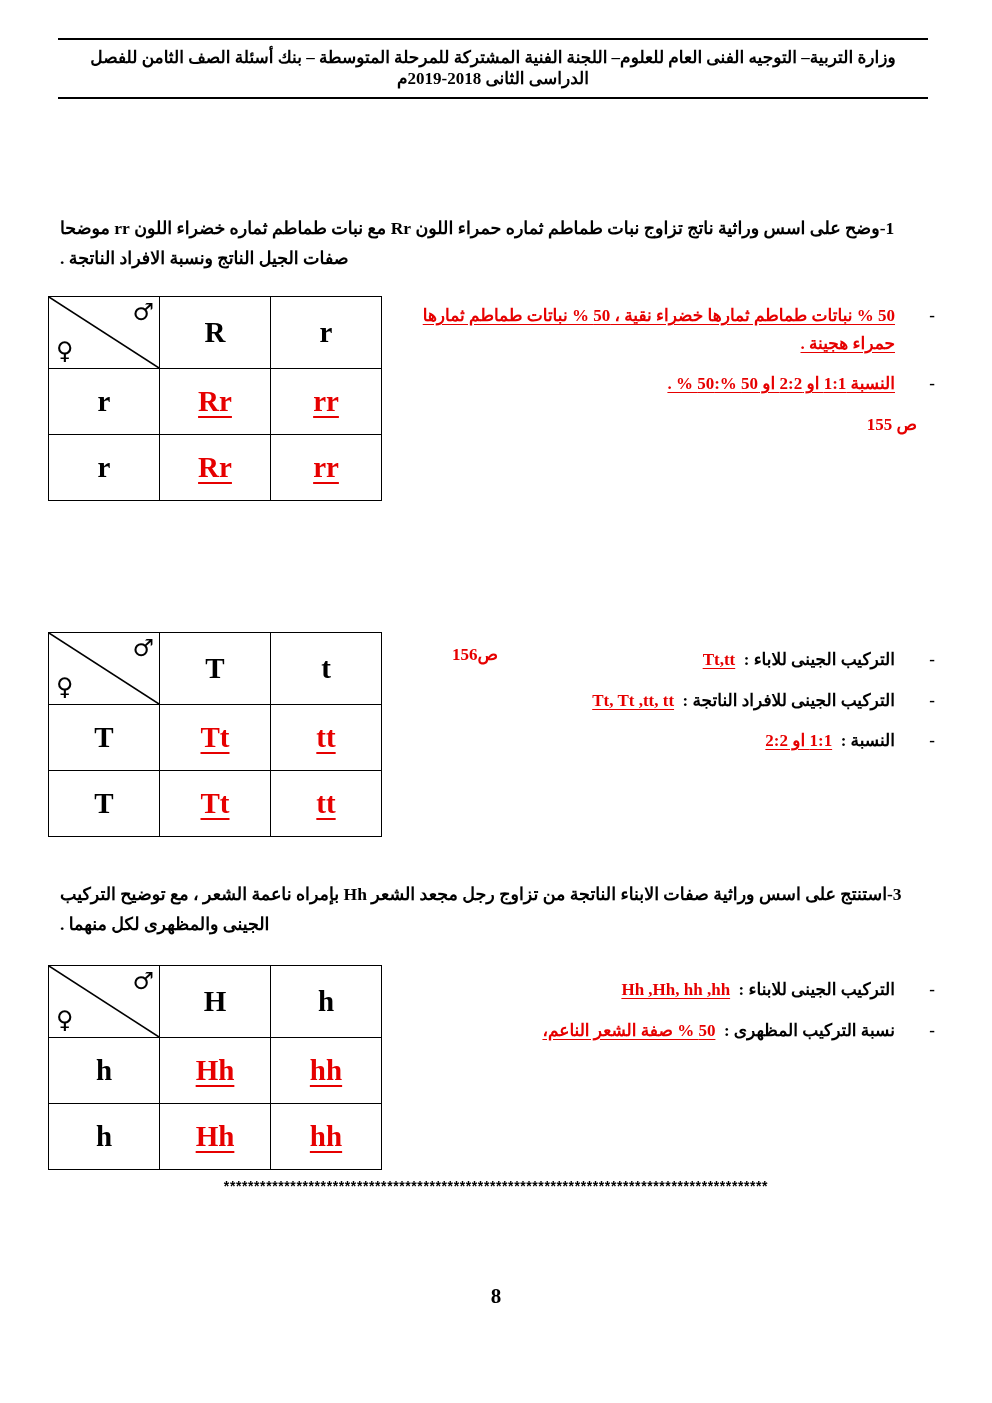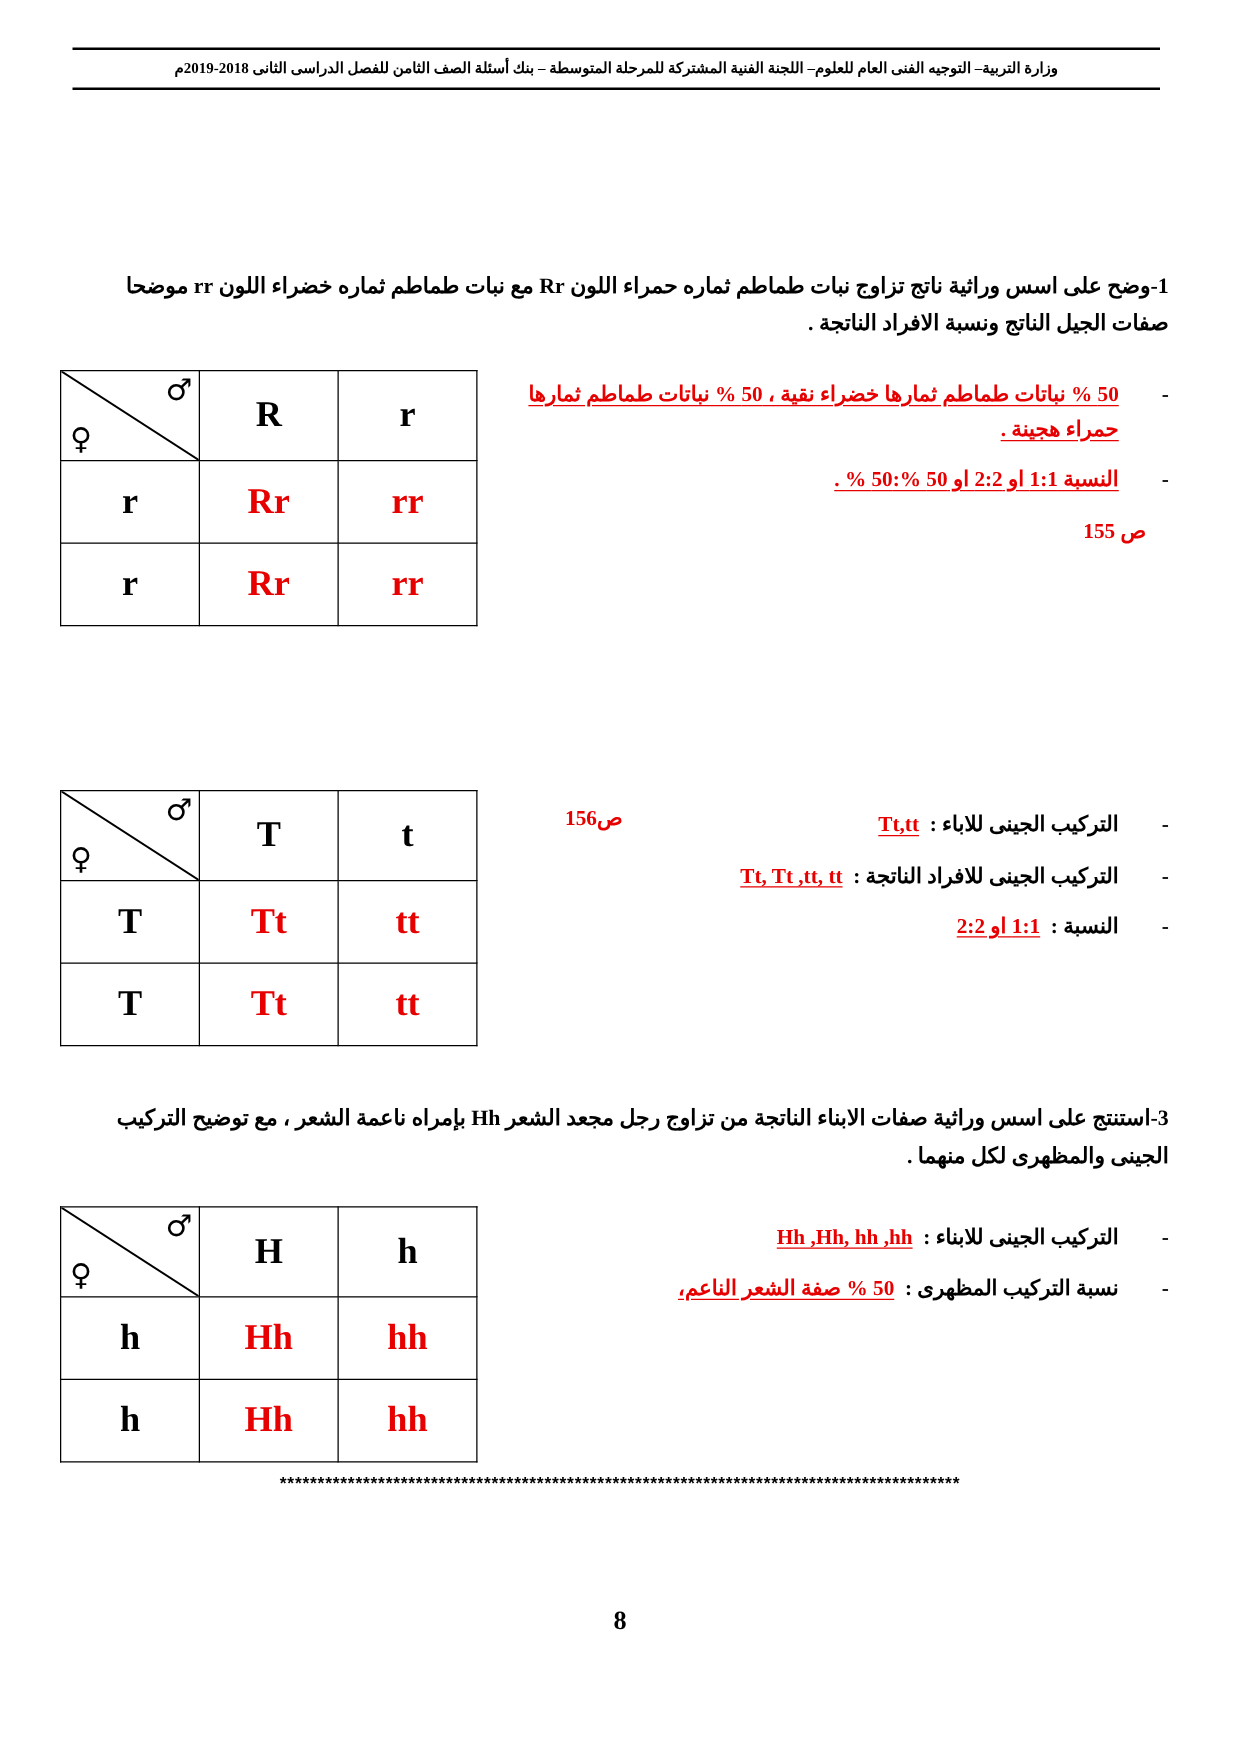--- a/index.html
+++ b/index.html
@@ -8,44 +8,44 @@
     position:relative; width:992px; height:1403px; background:#fff;
     font-family:"Liberation Serif","DejaVu Serif",serif; color:#000; overflow:hidden;
   }
   .abs { position:absolute; }
 
   
   .header {
     top:38px; left:58px; right:64px;
     border-top:2.5px solid #000; border-bottom:2px solid #000;
     padding:7px 2px 8px; text-align:center; direction:rtl;
-    font-size:12px; font-weight:bold;
+    font-size:17px; font-weight:bold;
   }
 
   
   .title {
     top:170px; right:57px; border:1.6px solid #000;
     padding:2px 7px 4px; direction:rtl;
     font-size:17px; font-weight:bold; background:#fff;
   }
 
   .qtext {
-    direction:rtl; text-align:right; font-weight:bold;
+    direction:rtl; text-align:left; font-weight:bold;
     font-size:17.5px; line-height:1.72; left:60px; right:57px; color:#000;
   }
 
   
   table.punnett { border-collapse:collapse; background:#fff; }
   .punnett td {
     border:1.7px solid #000; width:111px; height:66px;
     text-align:center; vertical-align:middle;
     font-weight:bold; font-size:29px; padding:0;
   }
   .punnett tr:first-child td { height:72px; }
-  .punnett .cell { color:var(--red); text-underline-offset:5px; }
+  .punnett .cell { color:var(--red); text-decoration:underline; text-underline-offset:5px; }
   .corner { position:relative; }
   .diag { position:absolute; left:0; top:0; width:100%; height:100%; }
   .diag line { stroke:#000; stroke-width:1.6; }
   .sym {
     position:absolute; font-family:"DejaVu Sans",sans-serif;
     font-size:24px; font-weight:normal; line-height:1;
   }
   .sym.female { left:7px; bottom:5px; }
   .sym.male { right:5px; top:3px; }
 

